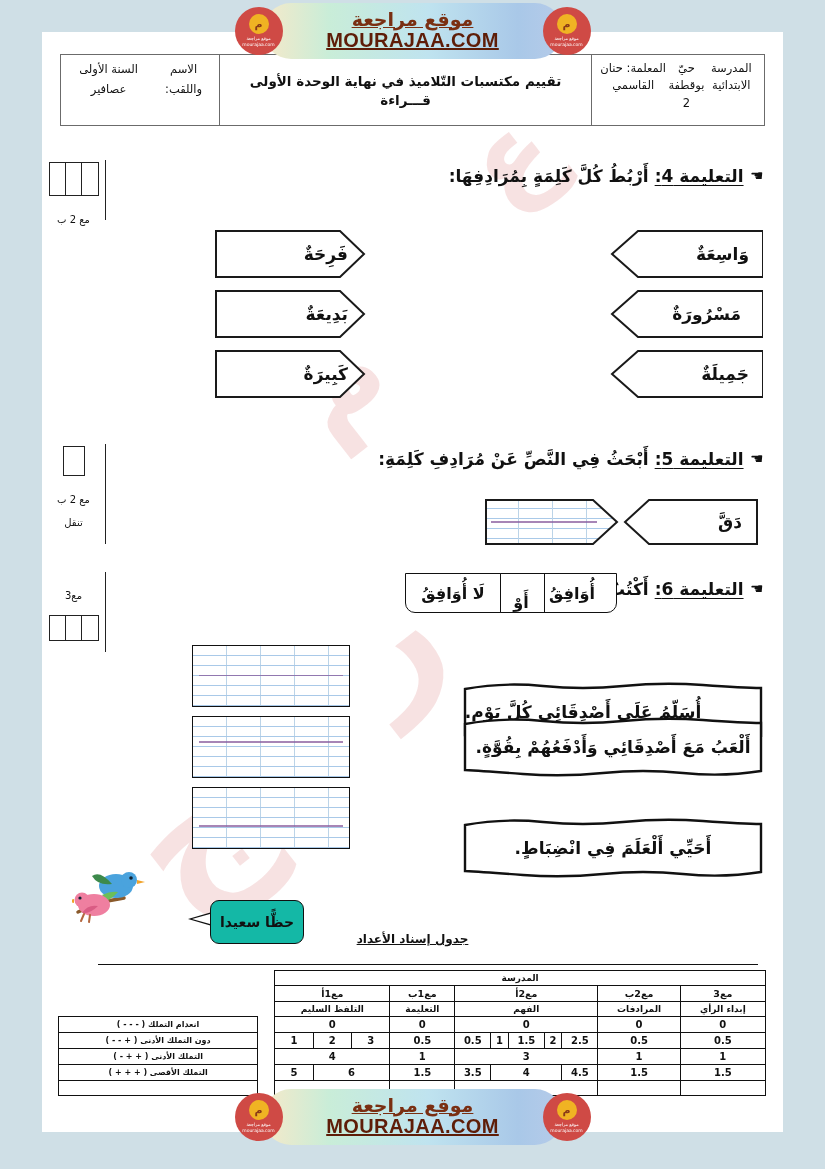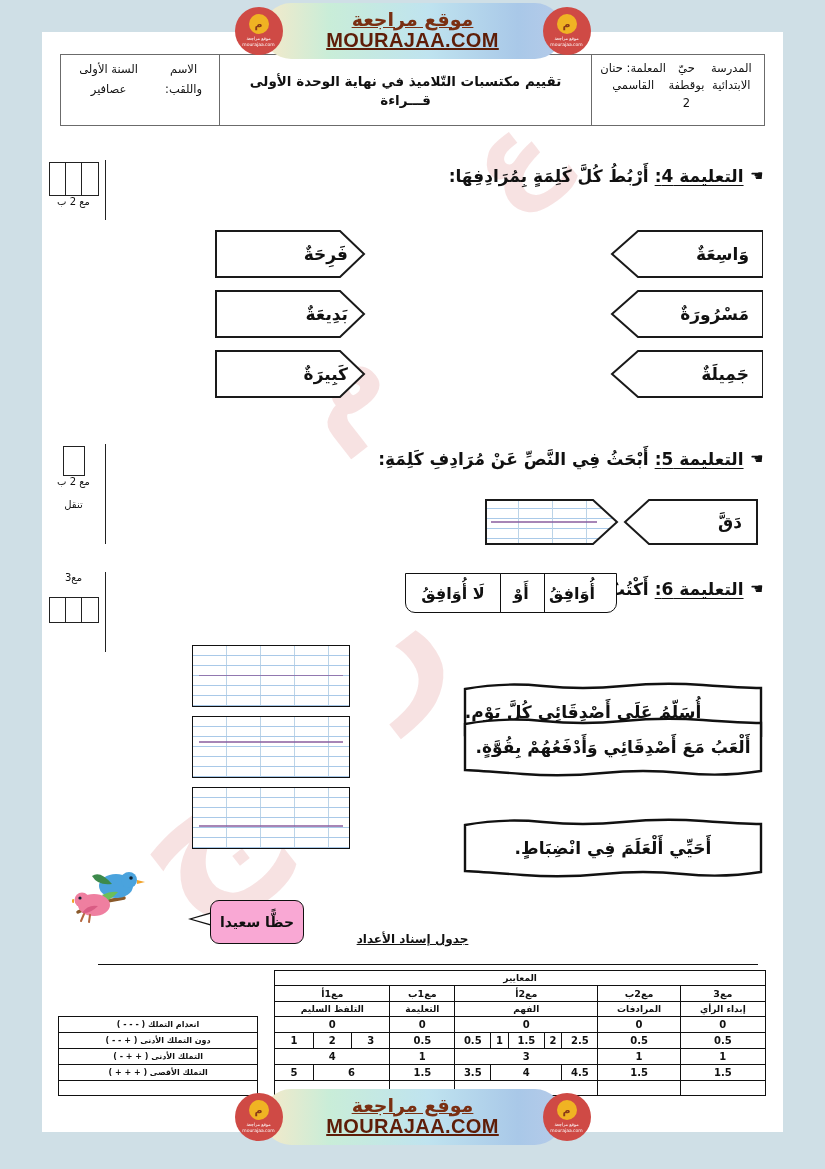--- a/index.html
+++ b/index.html
@@ -80,21 +80,21 @@
   .hand{font-size:15px;transform:scaleX(-1)}
 
   
   .scorecol{
     position:absolute;left:10px;border-right:1.4px solid #222;
     padding-right:0;box-sizing:border-box;
   }
   .sbox{border:1.4px solid #222;box-sizing:border-box;display:flex;background:#fff}
   .sbox .cell{flex:1;border-left:1.4px solid #222}
   .sbox .cell:last-child{border-left:none}
-  .slabel{font-size:10px;color:#111;text-align:center;margin-top:0}
+  .slabel{font-size:10px;color:#111;text-align:center;margin-top:18px}
   .penwrap{position:absolute}
   .pen-svg{position:absolute;left:0;top:0}
   .pen-text{
     position:absolute;inset:0;display:flex;align-items:center;
     font-size:17px;font-weight:bold;color:#111;
   }
 
   
   .wavybox{position:absolute}
   .wavy-text{
@@ -121,21 +121,21 @@
   .opbox{
     position:absolute;border:1.7px solid #111;box-sizing:border-box;
     display:flex;align-items:center;justify-content:center;
     font-size:16px;font-weight:bold;background:#fff;color:#111;
   }
 
   
   .birds{position:absolute;left:70px;top:866px;width:88px;height:62px}
   .bubble{
     position:absolute;left:168px;top:868px;width:92px;height:42px;
-    border:1.6px solid #111;border-radius:9px;background:#f9a8d4;
+    border:1.6px solid #111;border-radius:9px;background:#14b8a6;
     display:flex;align-items:center;justify-content:center;
     font-size:14px;font-weight:bold;color:#111;
   }
   .bubble-tail{
     position:absolute;left:146px;top:880px;width:0;height:0;
     border-top:7px solid transparent;border-bottom:7px solid transparent;
     border-right:24px solid #111;
   }
   .bubble-tail::after{
     content:"";position:absolute;left:4px;top:-5px;width:0;height:0;
@@ -211,21 +211,21 @@
   <div class="penwrap" style="right:20px;top:198px;width:153px;height:48px;">
     <svg class="pen-svg" width="153" height="48" viewBox="0 0 153 48">
       <polygon points="153,1 28,1 2,24 28,47 153,47" fill="#fff" stroke="#1a1a1a" stroke-width="2"></polygon>
     </svg>
     <div class="pen-text" style="padding-right:14px;justify-content:flex-start;">وَاسِعَةٌ</div>
   </div>
   <div class="penwrap" style="right:20px;top:258px;width:153px;height:48px;">
     <svg class="pen-svg" width="153" height="48" viewBox="0 0 153 48">
       <polygon points="153,1 28,1 2,24 28,47 153,47" fill="#fff" stroke="#1a1a1a" stroke-width="2"></polygon>
     </svg>
-    <div class="pen-text" style="padding-right:14px;justify-content:flex-start;">مَسْرُورَةٌ</div>
+    <div class="pen-text" style="padding-right:22px;justify-content:flex-start;">مَسْرُورَةٌ</div>
   </div>
   <div class="penwrap" style="left:172px;top:198px;width:152px;height:48px;">
     <svg class="pen-svg" width="152" height="48" viewBox="0 0 152 48">
       <polygon points="2,1 126,1 150,24 126,47 2,47" fill="#fff" stroke="#1a1a1a" stroke-width="2"></polygon>
     </svg>
     <div class="pen-text" style="padding-right:18px;justify-content:flex-start;">فَرِحَةٌ</div>
   </div>
 
   <div class="penwrap" style="right:20px;top:318px;width:153px;height:48px;">
     <svg class="pen-svg" width="153" height="48" viewBox="0 0 153 48">
@@ -291,21 +291,21 @@
     <div class="sbox" style="width:50px;height:26px;margin:14px auto 0;">
       <div class="cell"></div>
       <div class="cell"></div>
       <div class="cell"></div>
     </div>
   </div>
 
   <div class="opbox" style="right:166px;top:541px;width:90px;height:40px;border-radius:0 0 10px 0;">
     <span>أُوَافِقُ</span>
   </div>
-  <div class="opbox" style="right:238px;top:541px;width:48px;height:40px;">
+  <div class="opbox" style="right:238px;top:541px;width:48px;height:40px;align-items:flex-end;">
     <span>أَوْ</span>
   </div>
   <div class="opbox" style="right:282px;top:541px;width:96px;height:40px;border-radius:0 0 0 10px;">
     <span>لَا أُوَافِقُ</span>
   </div>
 
   <div class="wavybox" style="right:20px;top:649px;width:360px;height:62px;">
     <svg width="300" height="62" viewBox="0 0 300 62">
       <path d="M2,8 Q40,1 80,5 T160,5 T240,4 T298,7 L298,55 Q260,61 220,57 T140,57 T60,58 T2,54 Z" fill="#fff" stroke="#111" stroke-width="2.4"></path>
     </svg>
@@ -351,21 +351,21 @@
     <span>حظًّا سعيدا</span>
   </div>
 
   <div class="hr-sep"></div>
 
   <div class="tbl-title">جدول إسناد الأعداد</div>
 
   <table class="score">
     <tbody>
       <tr class="hdr-top">
-        <td colspan="12">المعايير</td>
+        <td colspan="12">المدرسة</td>
         <td class="spacer"></td>
         <td rowspan="2" style="border:none"></td>
       </tr>
       <tr>
         <td>مع3</td>
         <td>مع2ب</td>
         <td colspan="5">مع2أ</td>
         <td colspan="2">مع1ب</td>
         <td colspan="3">مع1أ</td>
         <td class="spacer"></td>

